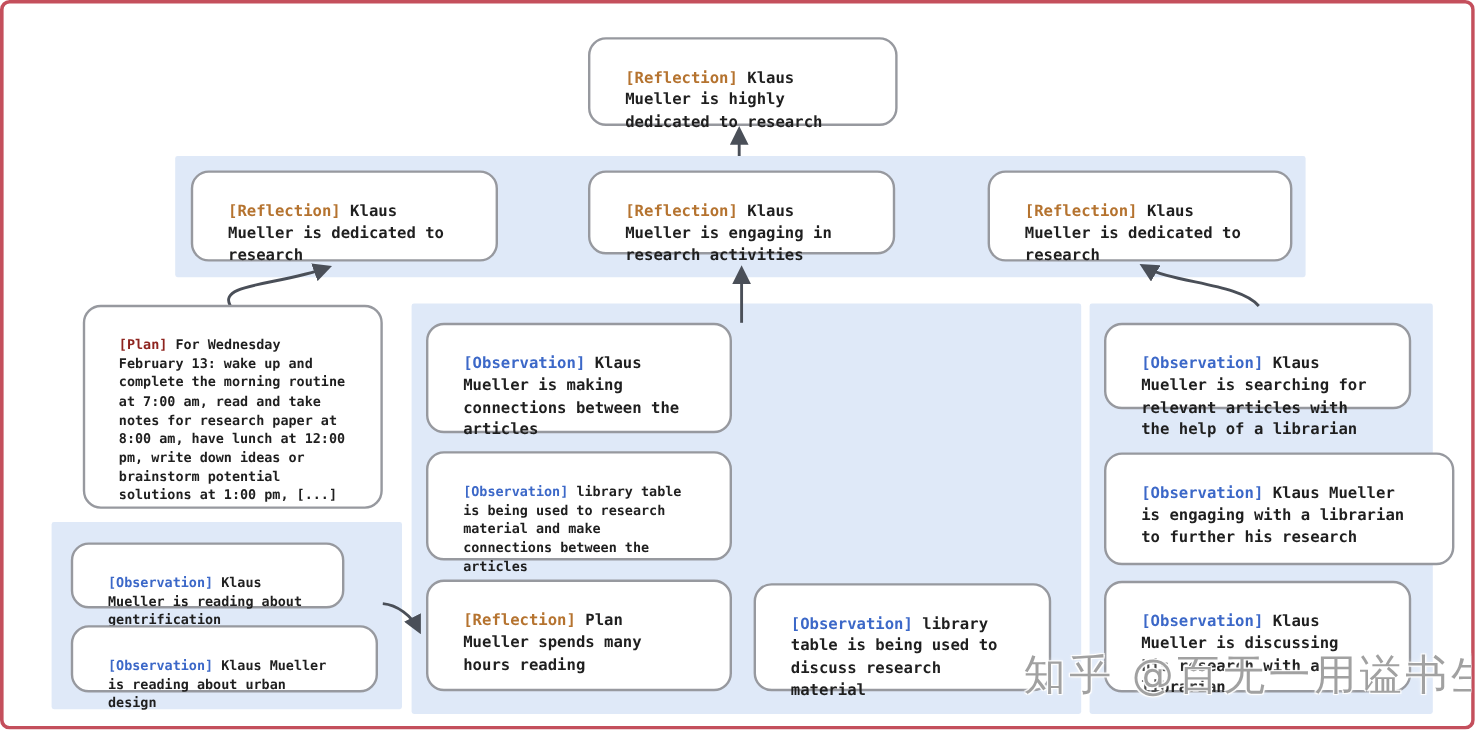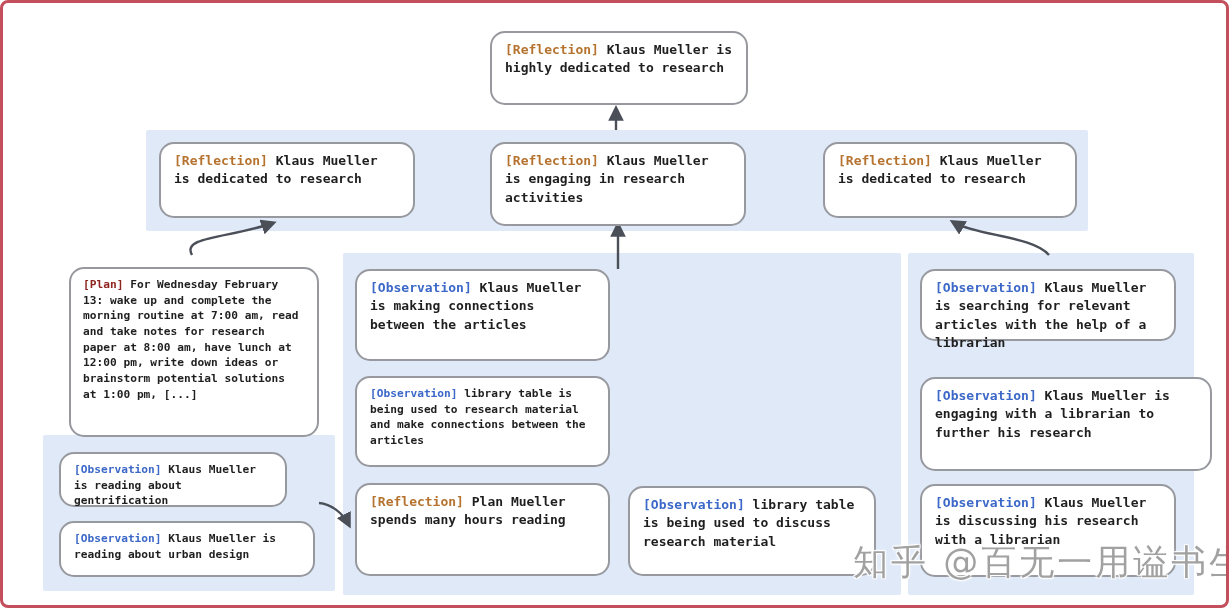--- a/index.html
+++ b/index.html
@@ -20,21 +20,21 @@
   }
   .node{
     position:absolute;
     box-sizing:border-box;
     background:#ffffff;
     border:2.5px solid #97999f;
     border-radius:15px;
     padding:8px 13px;
   }
   .node p{
-    margin:0;
+    margin:16px;
     font-size:13px;
     line-height:1.42;
     font-weight:700;
     color:#1f1f1f;
     letter-spacing:0;
   }
   .node.small p{
     font-size:11.2px;
     line-height:1.4;
   }
@@ -84,28 +84,28 @@
     <path d="M316 500 C 328 501, 340 510, 346 522" fill="none" stroke="#4a4f58" stroke-width="2.4" marker-end="url(#arr)"></path>
   </svg>
 
   <div class="node" style="left:487px;top:28px;width:258px;height:74px">
     <p><span class="t-refl">[Reflection]</span> <span>Klaus Mueller is highly dedicated to research</span></p>
   </div>
 
   <div class="node" style="left:156px;top:139px;width:256px;height:76px">
     <p><span class="t-refl">[Reflection]</span> <span>Klaus Mueller is dedicated to research</span></p>
   </div>
-  <div class="node" style="left:487px;top:139px;width:256px;height:84px">
+  <div class="node" style="left:487px;top:139px;width:256px;height:70px">
     <p><span class="t-refl">[Reflection]</span> <span>Klaus Mueller is engaging in research activities</span></p>
   </div>
   <div class="node" style="left:820px;top:139px;width:254px;height:76px">
     <p><span class="t-refl">[Reflection]</span> <span>Klaus Mueller is dedicated to research</span></p>
   </div>
 
-  <div class="node small" style="left:66px;top:264px;width:250px;height:170px;padding:8px 12px">
+  <div class="node small" style="left:66px;top:251px;width:250px;height:170px;padding:8px 12px">
     <p><span class="t-plan">[Plan]</span> <span>For Wednesday February 13: wake up and complete the morning routine at 7:00 am, read and take notes for research paper at 8:00 am, have lunch at 12:00 pm, write down ideas or brainstorm potential solutions at 1:00 pm, [...]</span></p>
   </div>
 
   <div class="node small" style="left:56px;top:449px;width:228px;height:55px">
     <p><span class="t-obs">[Observation]</span> <span>Klaus Mueller is reading about gentrification</span></p>
   </div>
   <div class="node small" style="left:56px;top:518px;width:256px;height:56px">
     <p><span class="t-obs">[Observation]</span> <span>Klaus Mueller is reading about urban design</span></p>
   </div>
 

